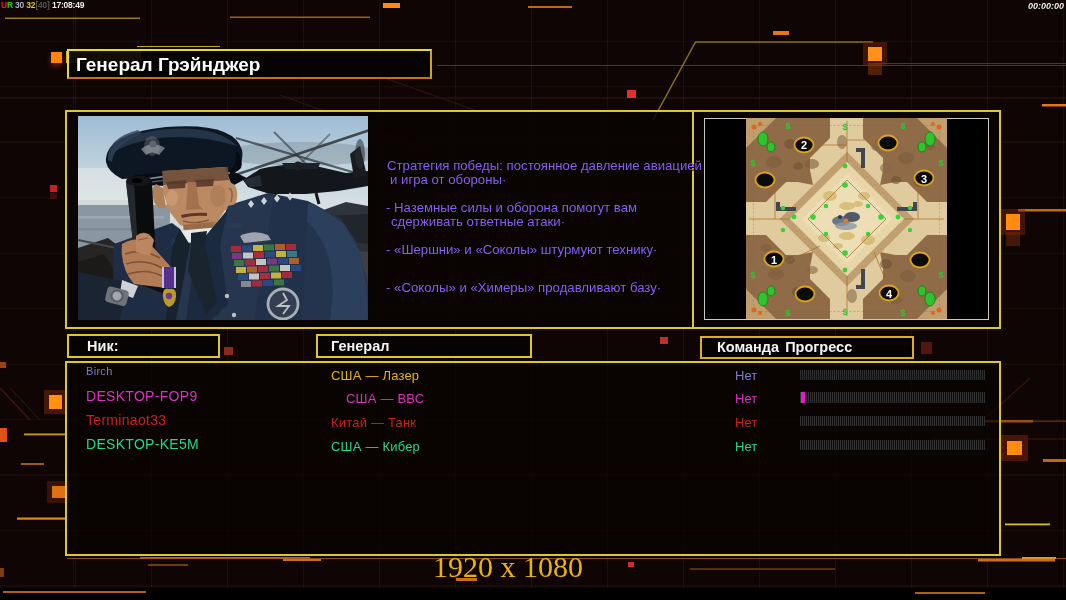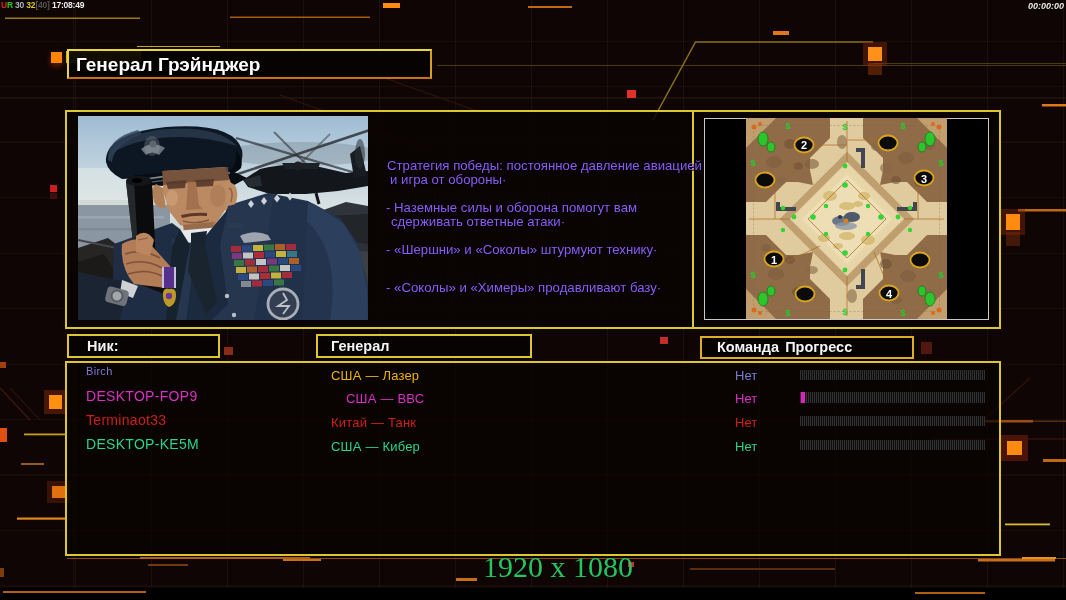--- a/index.html
+++ b/index.html
@@ -449,16 +449,16 @@
 <div class="abs bar" style="left:800px;top:439.7px;"></div>
 <div class="abs" style="left:800.5px;top:392px;width:4.5px;height:10.5px;background:#e020c0;"></div>
 
 <div class="abs" style="left:67px;top:557.5px;width:999px;height:1.5px;background:#8a4a12;"></div>
 <div class="abs" style="left:148px;top:564px;width:40px;height:1.5px;background:#6e3a0e;"></div>
 <div class="abs" style="left:140px;top:557px;width:170px;height:2px;background:#b06014;"></div>
 <div class="abs" style="left:1022px;top:556.5px;width:34px;height:2.5px;background:#e8921c;"></div>
 <div class="abs" style="left:456px;top:578px;width:21px;height:3px;background:#c87014;"></div>
 <div class="abs" style="left:690px;top:568px;width:145px;height:1.5px;background:#5a2c0e;"></div>
 <div class="abs" style="left:628px;top:562px;width:6px;height:5px;background:#c83028;"></div>
-<div class="abs" style="left:433px;top:550px;width:200px;text-align:right;color:#22c55e;font-family:'Liberation Serif',serif;font-size:30px;">1920 x 1080</div>
+<div class="abs" style="left:433px;top:550px;width:200px;text-align:left;color:#eab308;font-family:'Liberation Serif',serif;font-size:30px;">1920 x 1080</div>
 <div class="abs" style="left:0;top:588px;width:1066px;height:12px;background:#000;"></div>
 <div class="abs" style="left:915px;top:592px;width:70px;height:2px;background:#b06010;"></div>
 <div class="abs" style="left:3px;top:590.5px;width:143px;height:2px;background:#b06010;"></div>
 
 </body></html>

